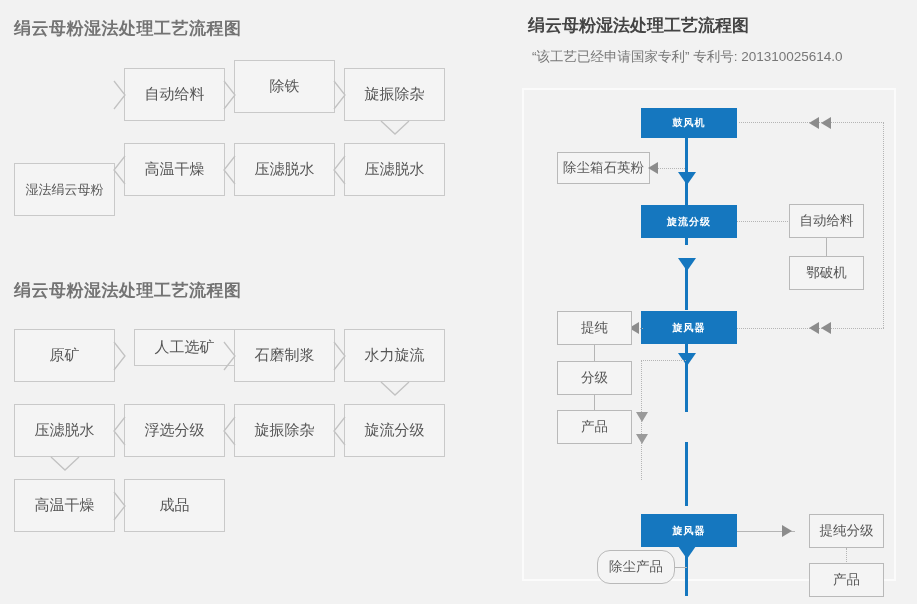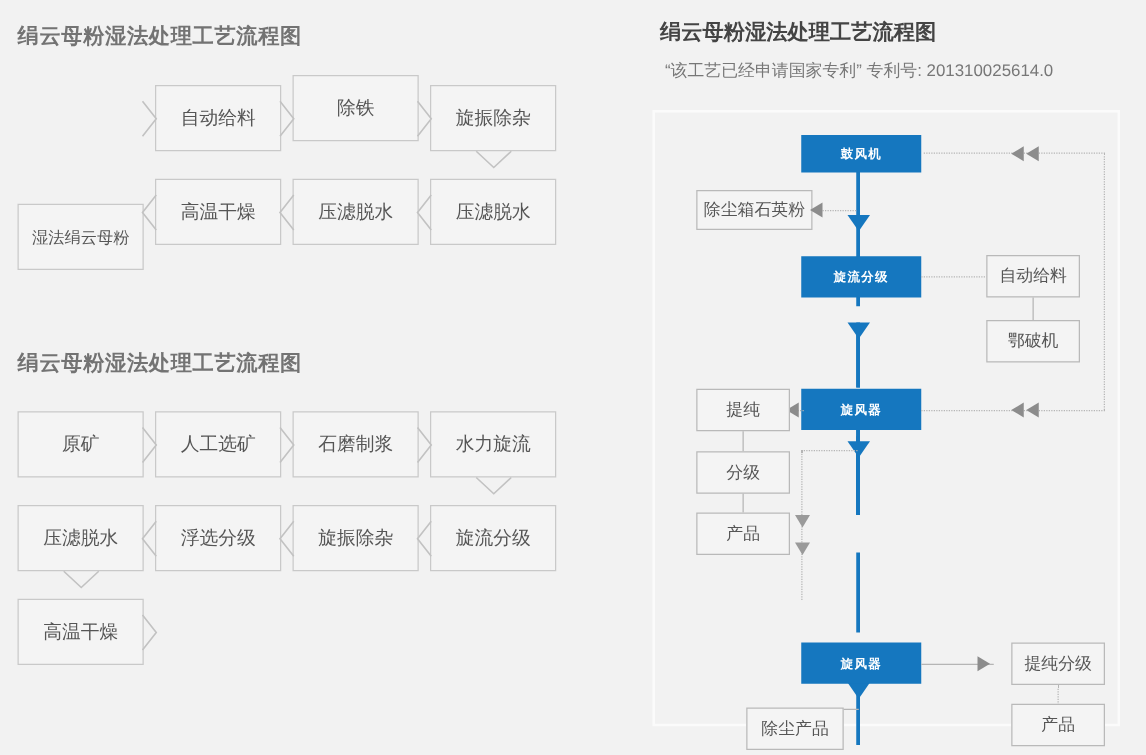--- a/index.html
+++ b/index.html
@@ -151,21 +151,21 @@
     </div>
     <div class="chev" style="left:333px;top:155px;">
       <svg width="14" height="30">
           <polyline points="12,1 1,15 12,29" fill="none" stroke="#c2c2c2" stroke-width="1.3"></polyline>
         </svg>
     </div>
 
     <div class="sec-title" id="left-title-2">绢云母粉湿法处理工艺流程图</div>
 
     <div class="fbox" style="left:14px;top:329px;width:101px;height:53px;">原矿</div>
-    <div class="fbox" style="left:124px;top:329px;width:101px;height:53px;">人工选矿</div>
+    <div class="fbox" style="left:134px;top:329px;width:101px;height:37px;">人工选矿</div>
     <div class="fbox" style="left:344px;top:329px;width:101px;height:53px;">水力旋流</div>
     <div class="fbox" style="left:234px;top:329px;width:101px;height:53px;">石磨制浆</div>
 
     <div class="chev" style="left:113px;top:341px;">
       <svg width="14" height="30">
           <polyline points="1,1 12,15 1,29" fill="none" stroke="#c2c2c2" stroke-width="1.3"></polyline>
         </svg>
     </div>
     <div class="chev" style="left:223px;top:341px;">
       <svg width="14" height="30">
@@ -203,20 +203,21 @@
           <polyline points="12,1 1,15 12,29" fill="none" stroke="#c2c2c2" stroke-width="1.3"></polyline>
         </svg>
     </div>
     <div class="chev" style="left:50px;top:456px;">
       <svg width="30" height="16">
           <polyline points="1,1 15,14 29,1" fill="none" stroke="#c2c2c2" stroke-width="1.3"></polyline>
         </svg>
     </div>
 
     <div class="fbox" style="left:14px;top:479px;width:101px;height:53px;">高温干燥</div>
+    <div class="fbox" style="left:124px;top:479px;width:101px;height:53px;">成品</div>
     <div class="chev" style="left:113px;top:491px;">
       <svg width="14" height="30">
           <polyline points="1,1 12,15 1,29" fill="none" stroke="#c2c2c2" stroke-width="1.3"></polyline>
         </svg>
     </div>
   </div>
 
   <div class="right-col">
     <div id="right-title">绢云母粉湿法处理工艺流程图</div>
     <div id="right-subtitle">“该工艺已经申请国家专利” 专利号: 201310025614.0</div>
@@ -277,18 +278,18 @@
       <div class="tri-down-gray" style="left:112px;top:344px;"></div>
 
       <div class="bbox" style="left:117px;top:424px;width:96px;height:33px;">旋风器</div>
 
       <div class="sol-h" style="left:213px;top:441px;width:58px;"></div>
       <div class="tri-right-gray" style="left:258px;top:435px;"></div>
       <div class="gbox" style="left:285px;top:424px;width:75px;height:34px;text-align:center;">提纯分级</div>
       <div class="dot-v" style="left:322px;top:458px;height:16px;"></div>
       <div class="gbox" style="left:285px;top:473px;width:75px;height:34px;">产品</div>
 
-      <div class="gbox" style="left:73px;top:476px;width:78px;height:34px;">除尘产品</div>
+      <div class="gbox" style="left:73px;top:460px;width:78px;height:34px;border-radius:13px;">除尘产品</div>
       <div class="sol-h" style="left:151px;top:477px;width:12px;"></div>
 
     </div>
   </div>
 </div>
 
 </body></html>

